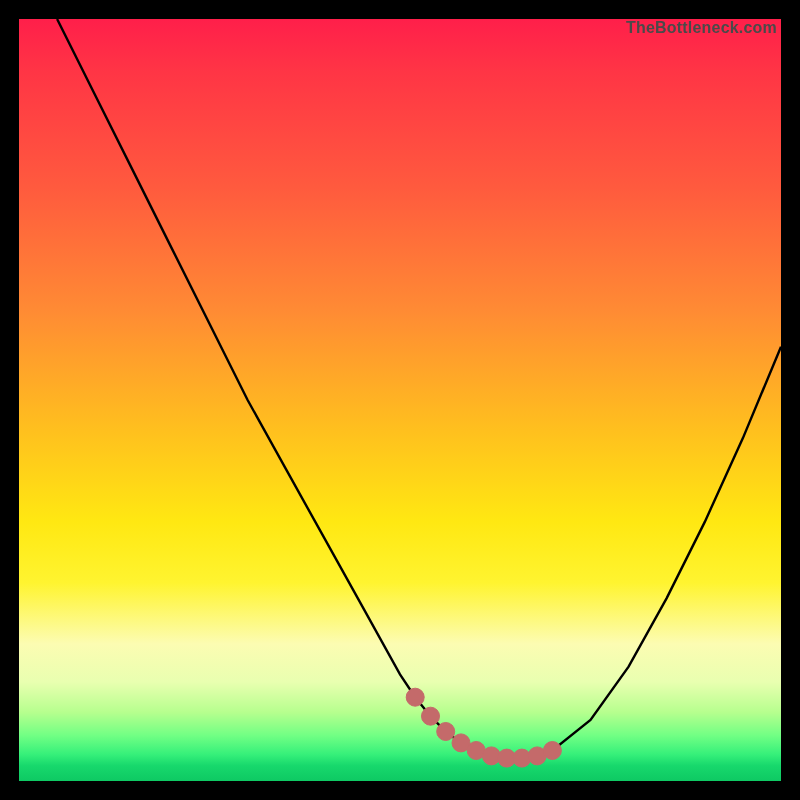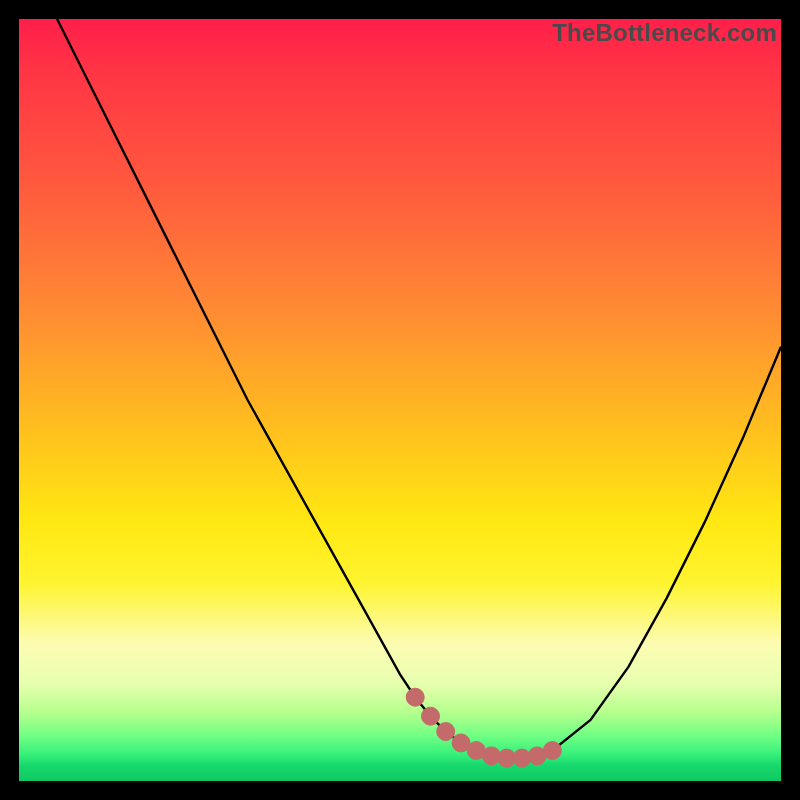--- a/index.html
+++ b/index.html
@@ -39,21 +39,21 @@
       #36f07a 96.5%,
       #17d86c 98%,
       #0ec963 100%
     );
   }
   .watermark {
     position: absolute;
     top: 0;
     right: 4px;
     color: #4a4a4a;
-    font-size: 24px;
+    font-size: 16px;
     font-weight: 600;
     letter-spacing: 0.2px;
     pointer-events: none;
     user-select: none;
     margin-left: 44px;
   }
   svg.curve {
     position: absolute;
     left: 0;
     top: 0;

